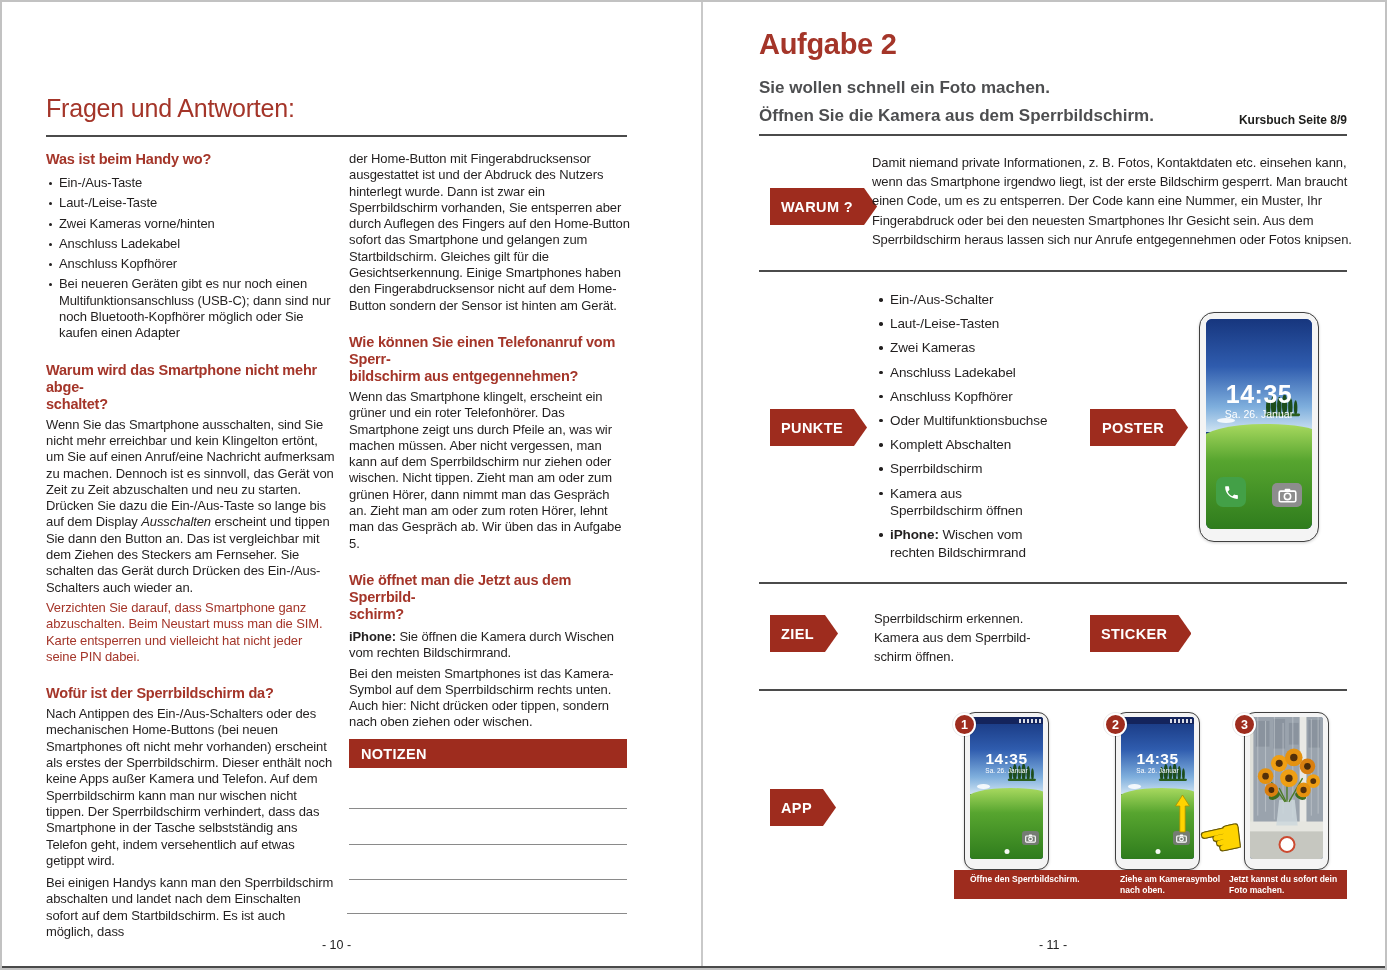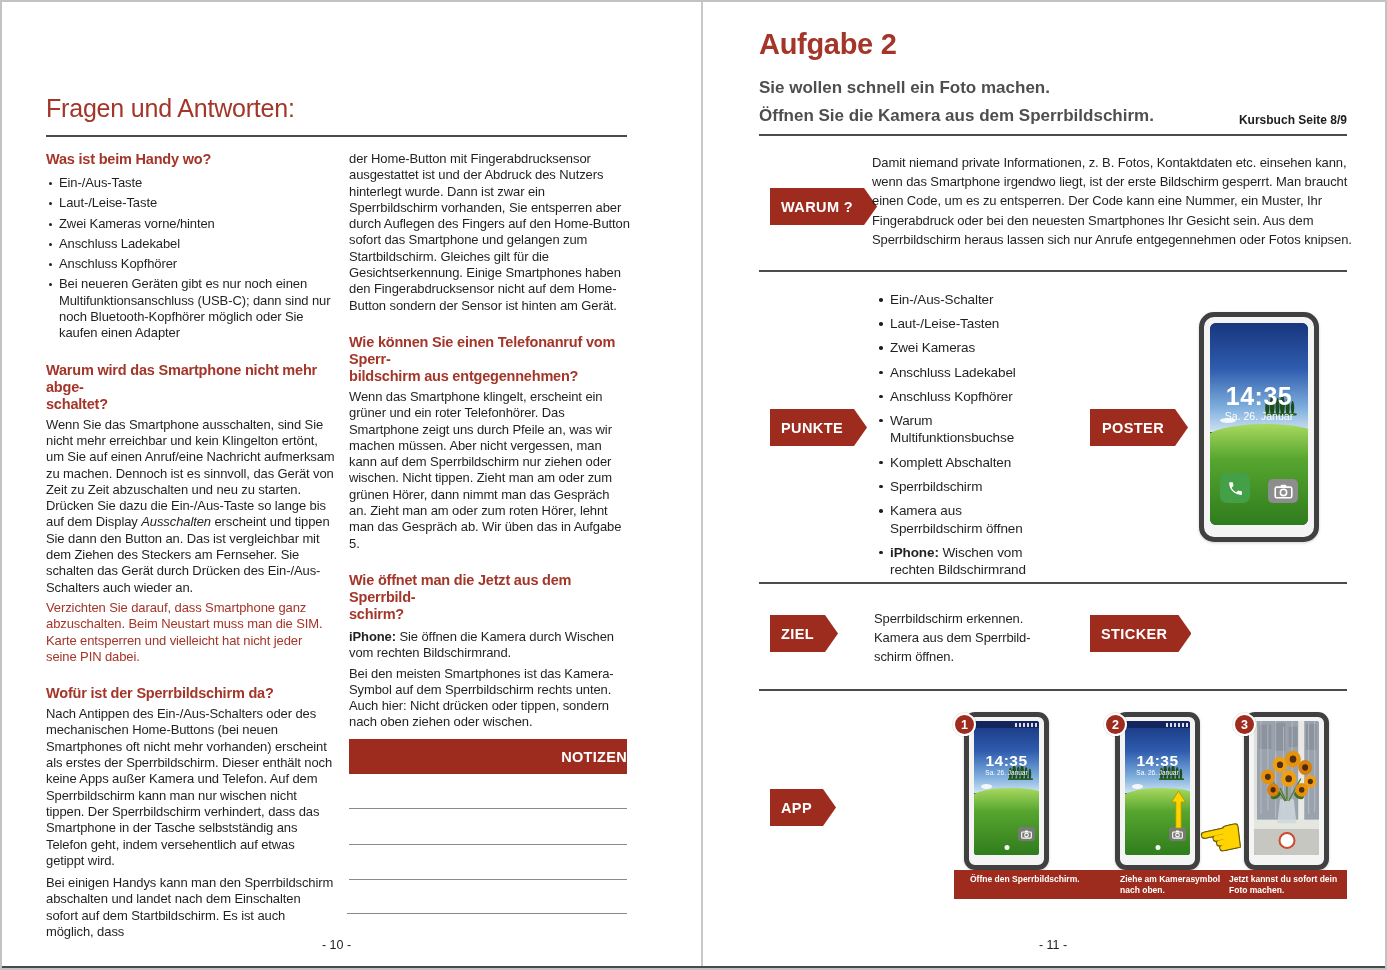--- a/index.html
+++ b/index.html
@@ -28,44 +28,44 @@
   .rule { position:absolute; height:1.5px; background:#4b4b4b; }
   .note-line { position:absolute; width:278px; height:1px; background:#8a8a8a; }
 
   .pagenum { position:absolute; text-align:center; font-size:12.5px; color:#222; }
 
   
   .fa-title { position:absolute; left:44px; top:92px; font-size:25px; font-weight:normal;
               color:#a43529; letter-spacing:-0.2px; }
   .col1 { position:absolute; left:44px;  top:149px; width:289px; }
   .col2 { position:absolute; left:347px; top:149px; width:281px; }
-  .notizen { position:absolute; left:347px; top:737px; width:278px; height:35px;
+  .notizen { position:absolute; left:347px; top:737px; width:278px; height:29px;
              background:#9e2c1e; color:#fff; font-weight:bold; font-size:14.5px;
-             display:flex; align-items:center; padding-left:12px; letter-spacing:0.3px;justify-content:flex-end; }
+             display:flex; align-items:center; padding-left:12px; letter-spacing:0.3px; }
 
   
   .task-title { position:absolute; left:757px; top:26px; font-size:29px; font-weight:bold;
                 color:#a43529; letter-spacing:-0.3px;text-align:right; }
   .sub { position:absolute; left:757px; font-size:17px; font-weight:bold; color:#4d4e50; }
   .kursbuch { position:absolute; left:1150px; top:111px; width:195px; text-align:right;
               font-size:12px; font-weight:bold; color:#1d1d1b; }
   .tag { position:absolute; height:37px; background:#9e2c1e; color:#fff; font-weight:bold;
          font-size:14.5px; display:flex; align-items:center; padding:0 24px 0 11px;
          letter-spacing:0.4px;
          clip-path:polygon(0 0, calc(100% - 13px) 0, 100% 50%, calc(100% - 13px) 100%, 0 100%); }
   .rtext { position:absolute; font-size:13px; line-height:19.2px; letter-spacing:-0.1px; }
   .pre { white-space:pre-line; }
   .punkte-list { position:absolute; left:874px; top:289px; width:175px; }
   .punkte-list .bi { position:relative; padding-left:14px; margin-bottom:6.7px;
                      font-size:13.5px; line-height:17.5px; letter-spacing:-0.1px; }
   .punkte-list .bi::before { content:""; position:absolute; left:3px; top:7px;
                      width:3.5px; height:3.5px; border-radius:50%; background:#221f1f; }
 
   
-  .phone { position:absolute; background:#f4f4f4; border:5px solid #404040;
+  .phone { position:absolute; background:#f4f4f4; border:1px solid #404040;
            box-shadow:0 1px 3px rgba(0,0,0,0.18); }
   .phone.small  { width:85px;  height:158px; border-radius:11px; }
   .phone.poster { width:120px; height:230px; border-radius:15px; }
   .screen { position:absolute; overflow:hidden; background:#1c3f8c; }
   .phone.small  .screen { left:5px; right:5px; top:4px;  bottom:10px; border-radius:3px; }
   .phone.poster .screen { left:6px; right:6px; top:6px;  bottom:12px; border-radius:6px; }
   .sky   { position:absolute; left:0; right:0; top:0; height:54%;
            background:linear-gradient(180deg,#17367e 0%,#2f5cae 42%,#7fafdd 78%,#cfe3f2 100%); }
   .grass { position:absolute; left:-6%; right:-6%; top:50%; bottom:0;
            border-radius:55% 45% 0 0 / 16% 9% 0 0;
@@ -176,21 +176,21 @@
 
   <div class="tag" style="left:768px; top:407px;">
     <span>PUNKTE</span>
   </div>
   <div class="punkte-list">
     <div class="bi">Ein-/Aus-Schalter</div>
     <div class="bi">Laut-/Leise-Tasten</div>
     <div class="bi">Zwei Kameras</div>
     <div class="bi">Anschluss Ladekabel</div>
     <div class="bi">Anschluss Kopfhörer</div>
-    <div class="bi">Warum Multifunktionsbuchse</div>
+    <div class="bi">Oder Multifunktionsbuchse</div>
     <div class="bi">Komplett Abschalten</div>
     <div class="bi">Sperrbildschirm</div>
     <div class="bi">Kamera aus Sperrbildschirm öffnen</div>
     <div class="bi"><b>iPhone:</b><span> Wischen vom rechten Bildschirmrand</span></div>
   </div>
 
   <div class="tag" style="left:1088px; top:407px;padding-left:12px;">
     <span>POSTER</span>
   </div>
   <div class="phone poster" style="left:1197px; top:310px;">

